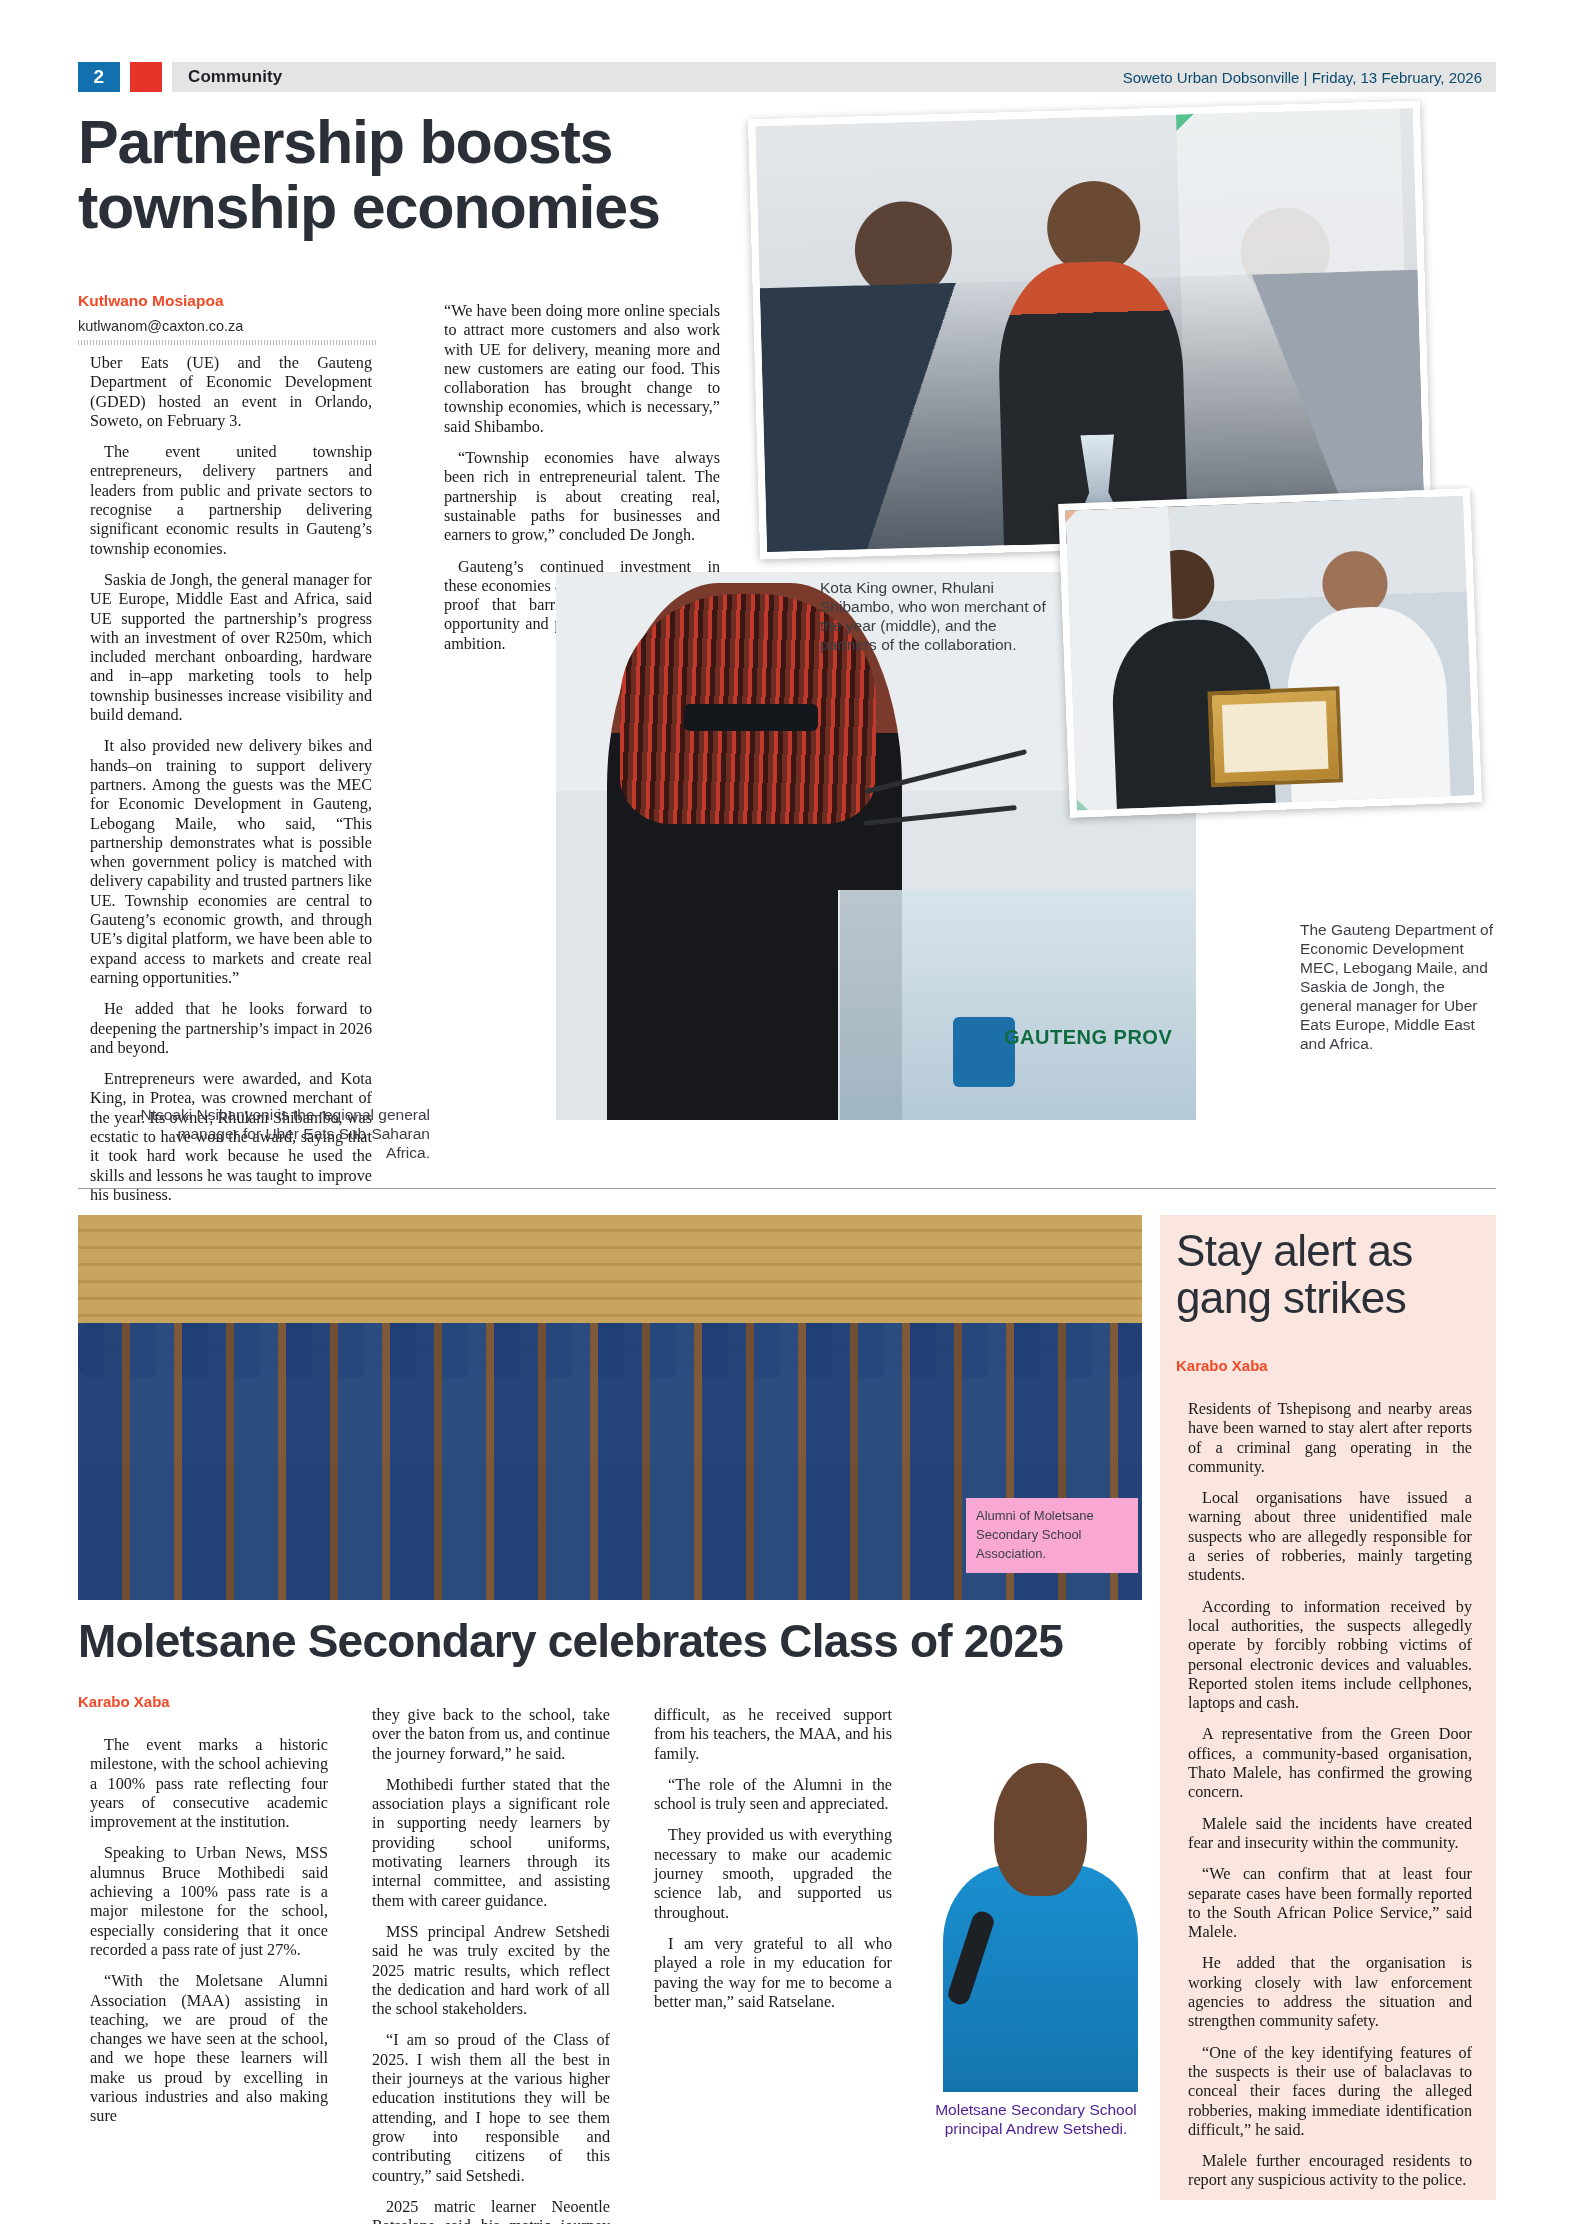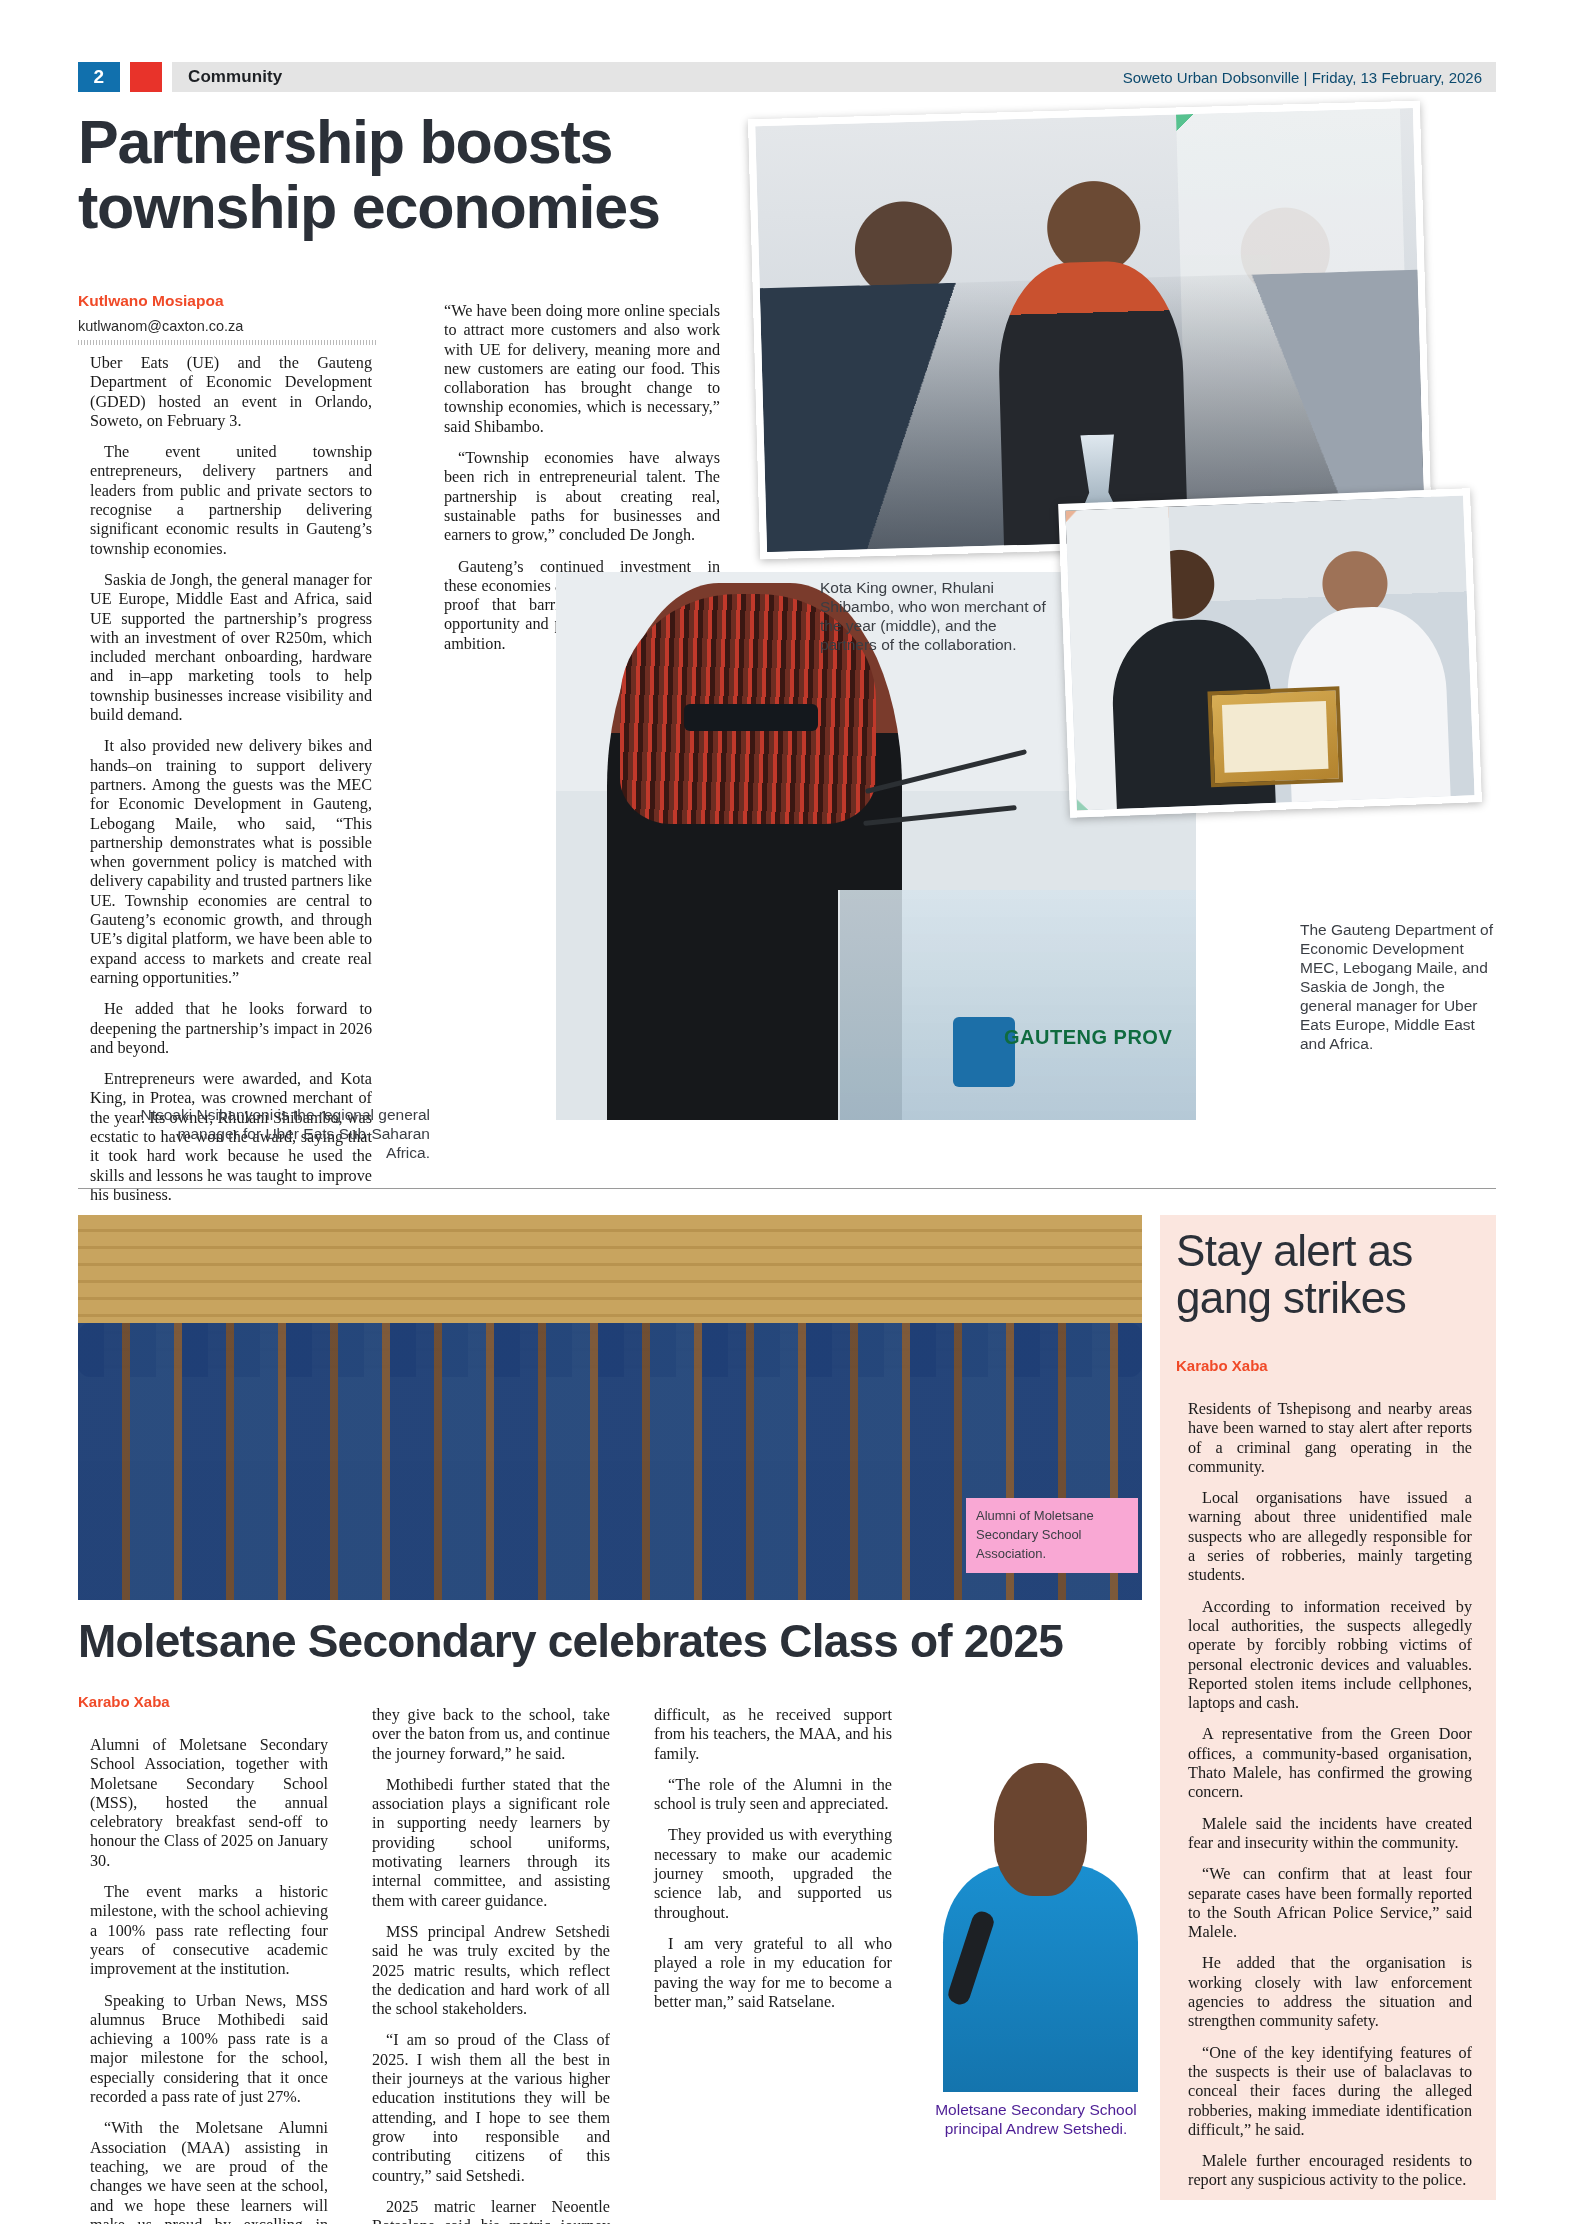--- a/index.html
+++ b/index.html
@@ -385,21 +385,20 @@
     <div class="wall"></div>
     <div class="heads"></div>
     <div class="crowd"></div>
   </div>
   <div id="cap-alumni">Alumni of Moletsane Secondary School Association.</div>
 
   <div class="moletsane-headline">Moletsane Secondary celebrates Class of 2025</div>
   <div class="sub-byline" id="moletsane-byline">Karabo Xaba</div>
 
   <div class="col" id="mcol1">
-      <p class="first">Alumni of Moletsane Secondary School Association, together with Moletsane Secondary School (MSS), hosted the annual celebratory breakfast send-off to honour the Class of 2025 on January 30.</p>
       <p>The event marks a historic milestone, with the school achieving a 100% pass rate reflecting four years of consecutive academic improvement at the institution.</p>
       <p>Speaking to Urban News, MSS alumnus Bruce Mothibedi said achieving a 100% pass rate is a major milestone for the school, especially considering that it once recorded a pass rate of just 27%.</p>
       <p>“With the Moletsane Alumni Association (MAA) assisting in teaching, we are proud of the changes we have seen at the school, and we hope these learners will make us proud by excelling in various industries and also making sure</p>
     </div>
   <div class="col" id="mcol2">
       <p class="first">they give back to the school, take over the baton from us, and continue the journey forward,” he said.</p>
       <p>Mothibedi further stated that the association plays a significant role in supporting needy learners by providing school uniforms, motivating learners through its internal committee, and assisting them with career guidance.</p>
       <p>MSS principal Andrew Setshedi said he was truly excited by the 2025 matric results, which reflect the dedication and hard work of all the school stakeholders.</p>
       <p>“I am so proud of the Class of 2025. I wish them all the best in their journeys at the various higher education institutions they will be attending, and I hope to see them grow into responsible and contributing citizens of this country,” said Setshedi.</p>
       <p>2025 matric learner Neoentle Ratselane said his matric journey was not</p>

